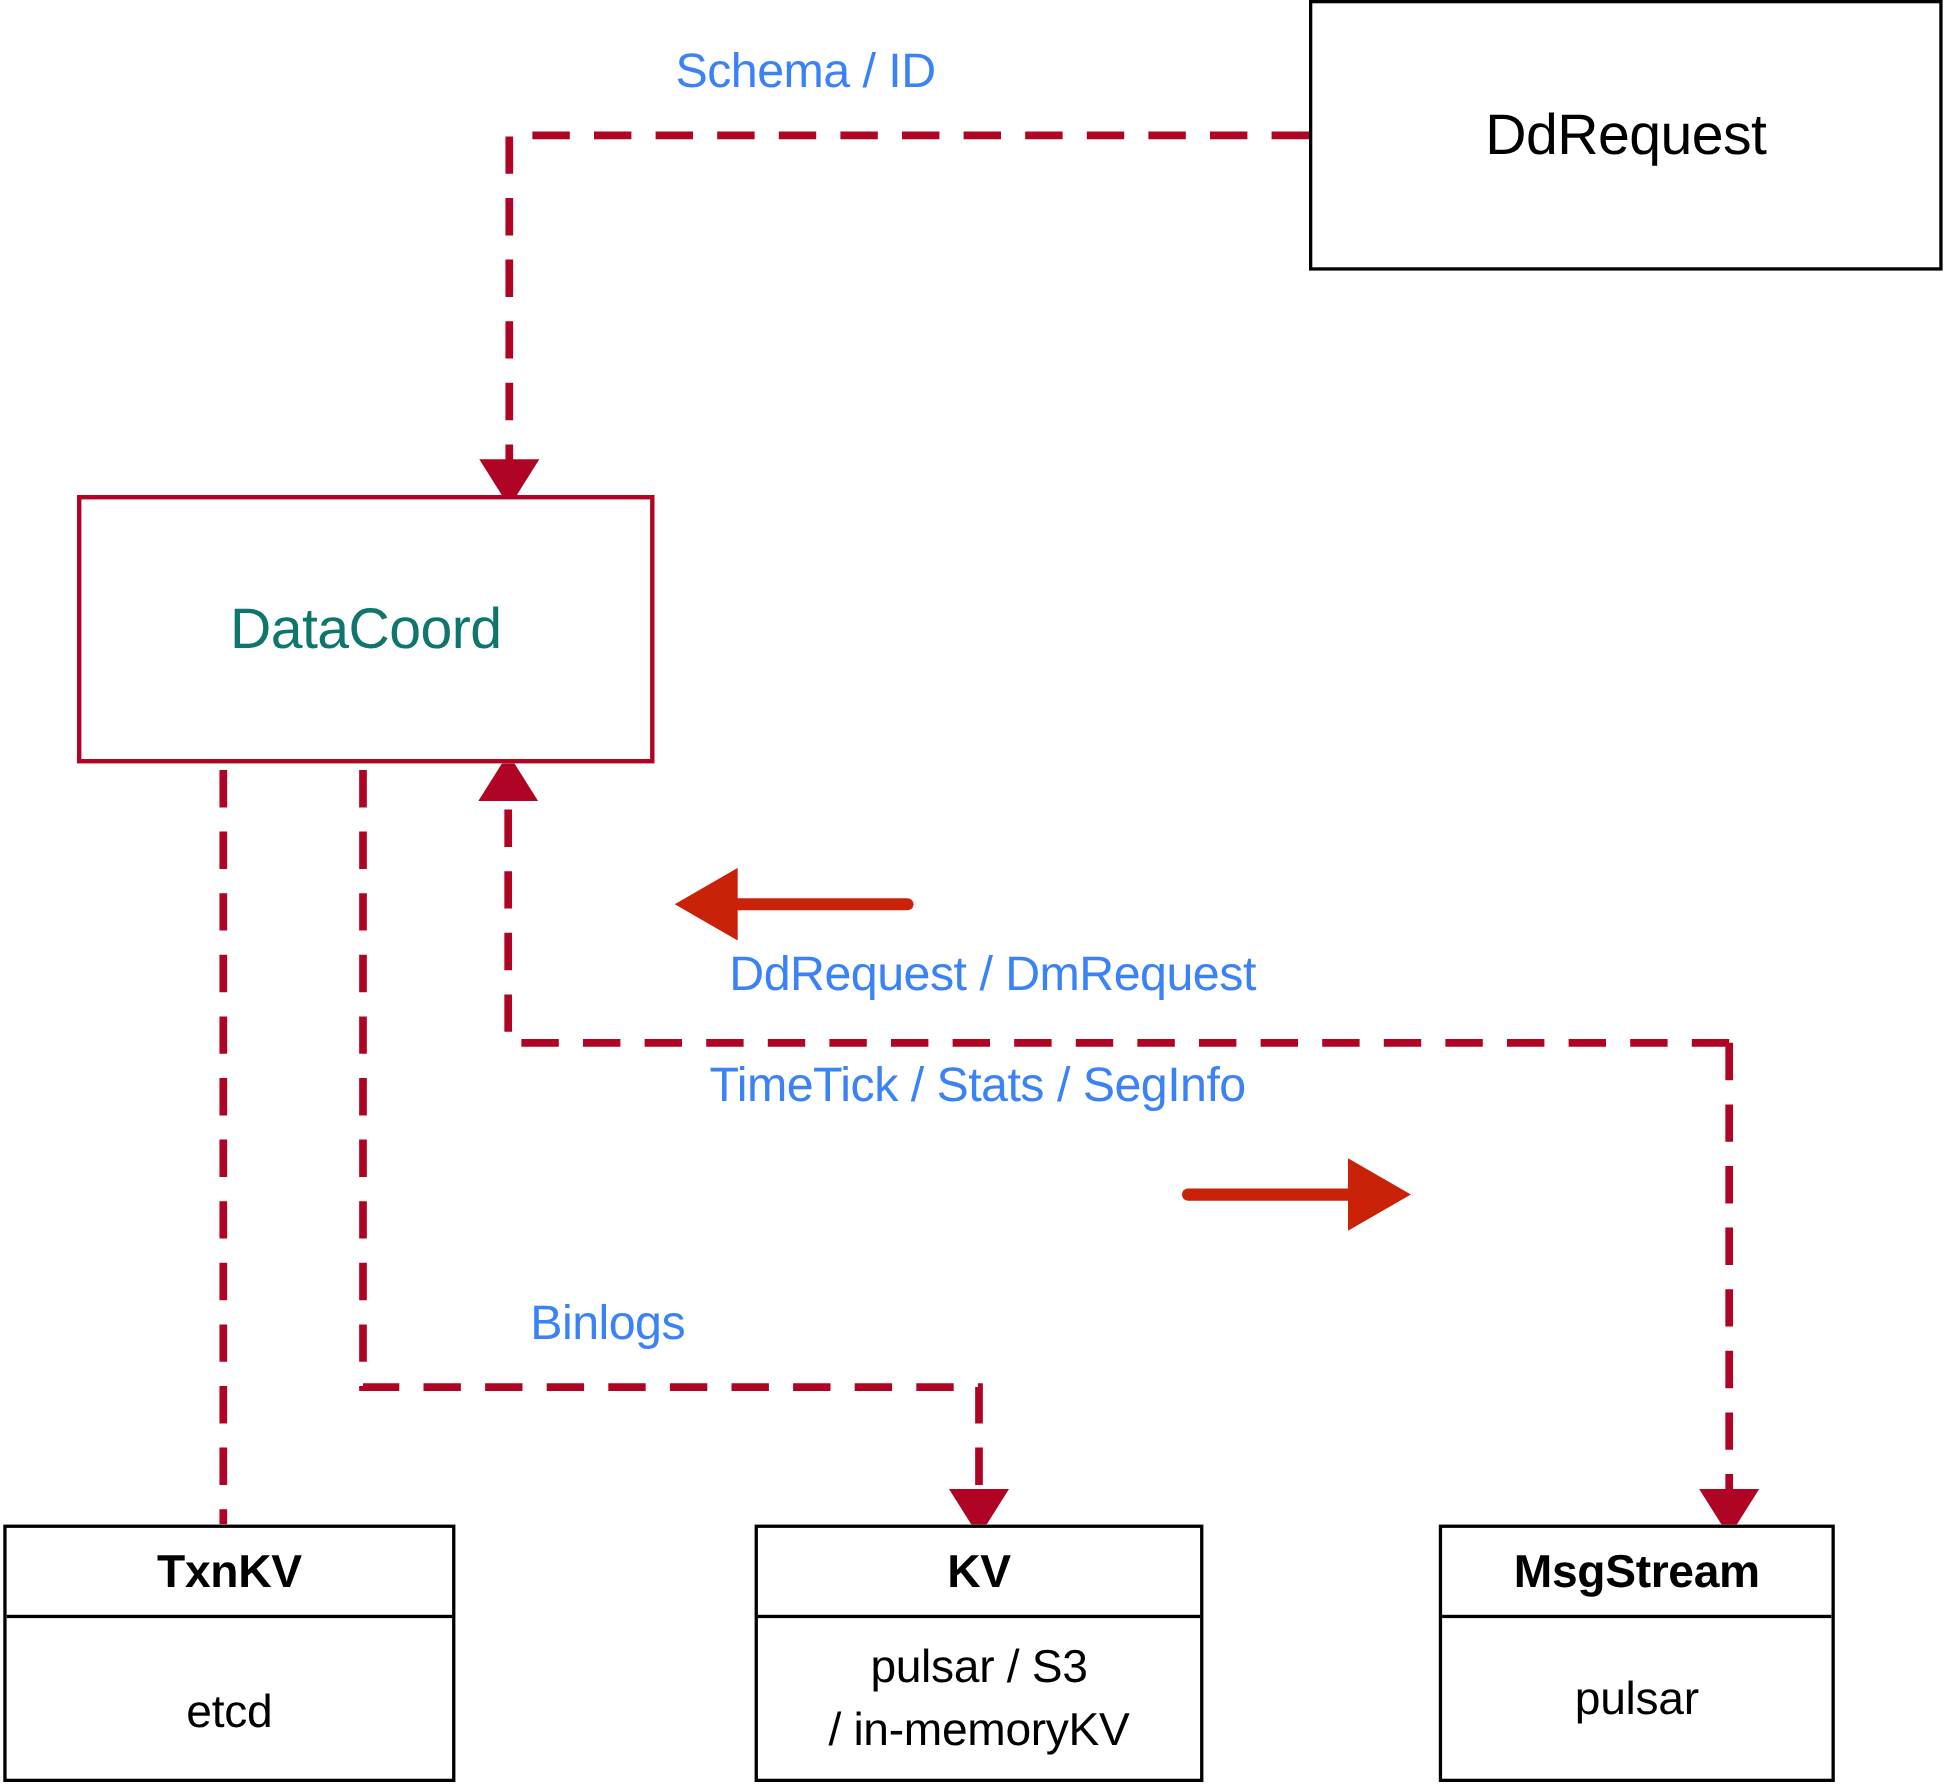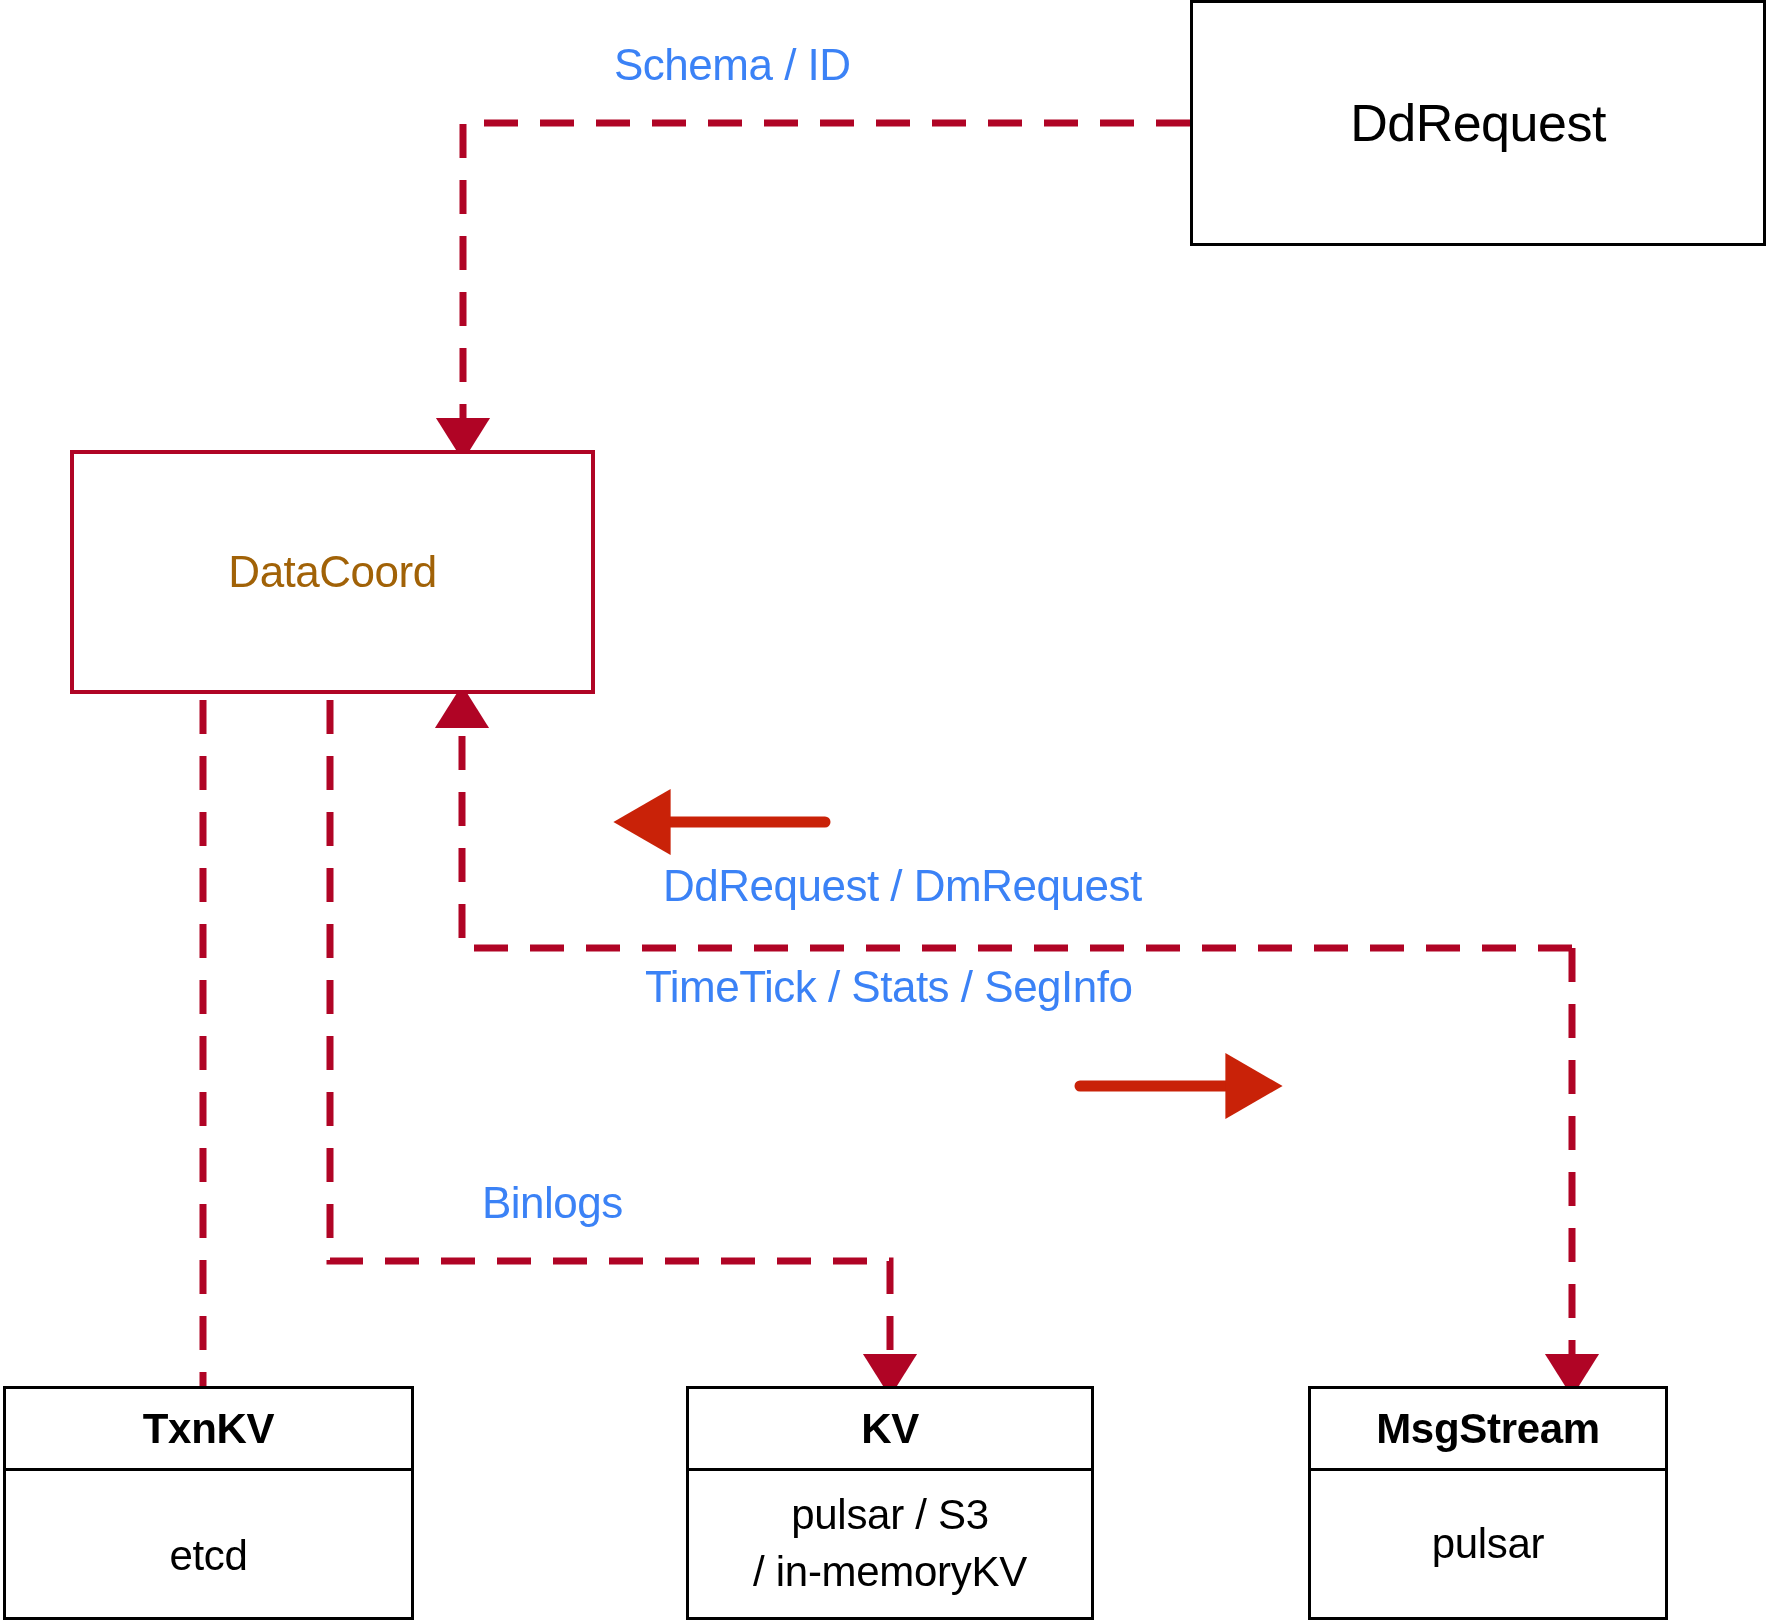--- a/index.html
+++ b/index.html
@@ -41,22 +41,22 @@
     align-items: center;
     justify-content: center;
   }
   .node-label-plain {
     font-size: 52px;
     color: #000000;
     font-weight: 400;
     letter-spacing: -0.5px;
   }
   .node-label-accent {
-    font-size: 44px;
-    color: #a16207;
+    font-size: 52px;
+    color: #0f766e;
     font-weight: 400;
     letter-spacing: -0.5px;
   }
   .split-box {
     position: absolute;
     box-sizing: border-box;
     border: 3px solid #000000;
     background: #ffffff;
     display: flex;
     flex-direction: column;

